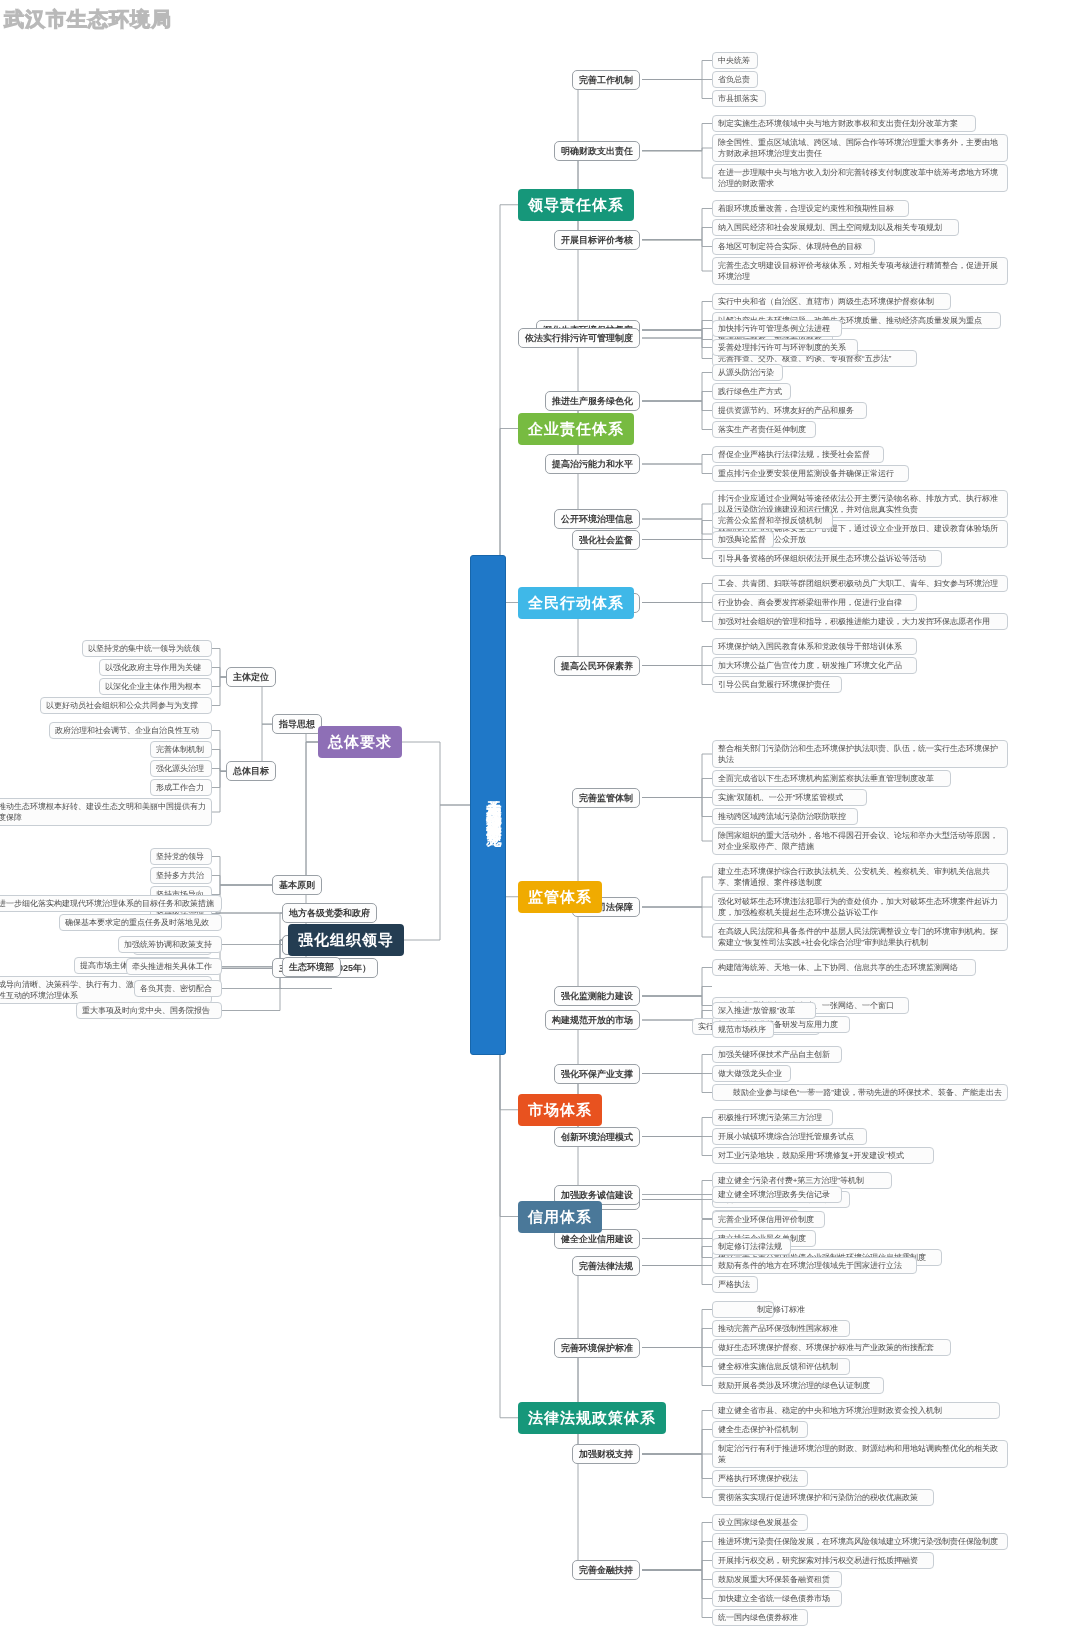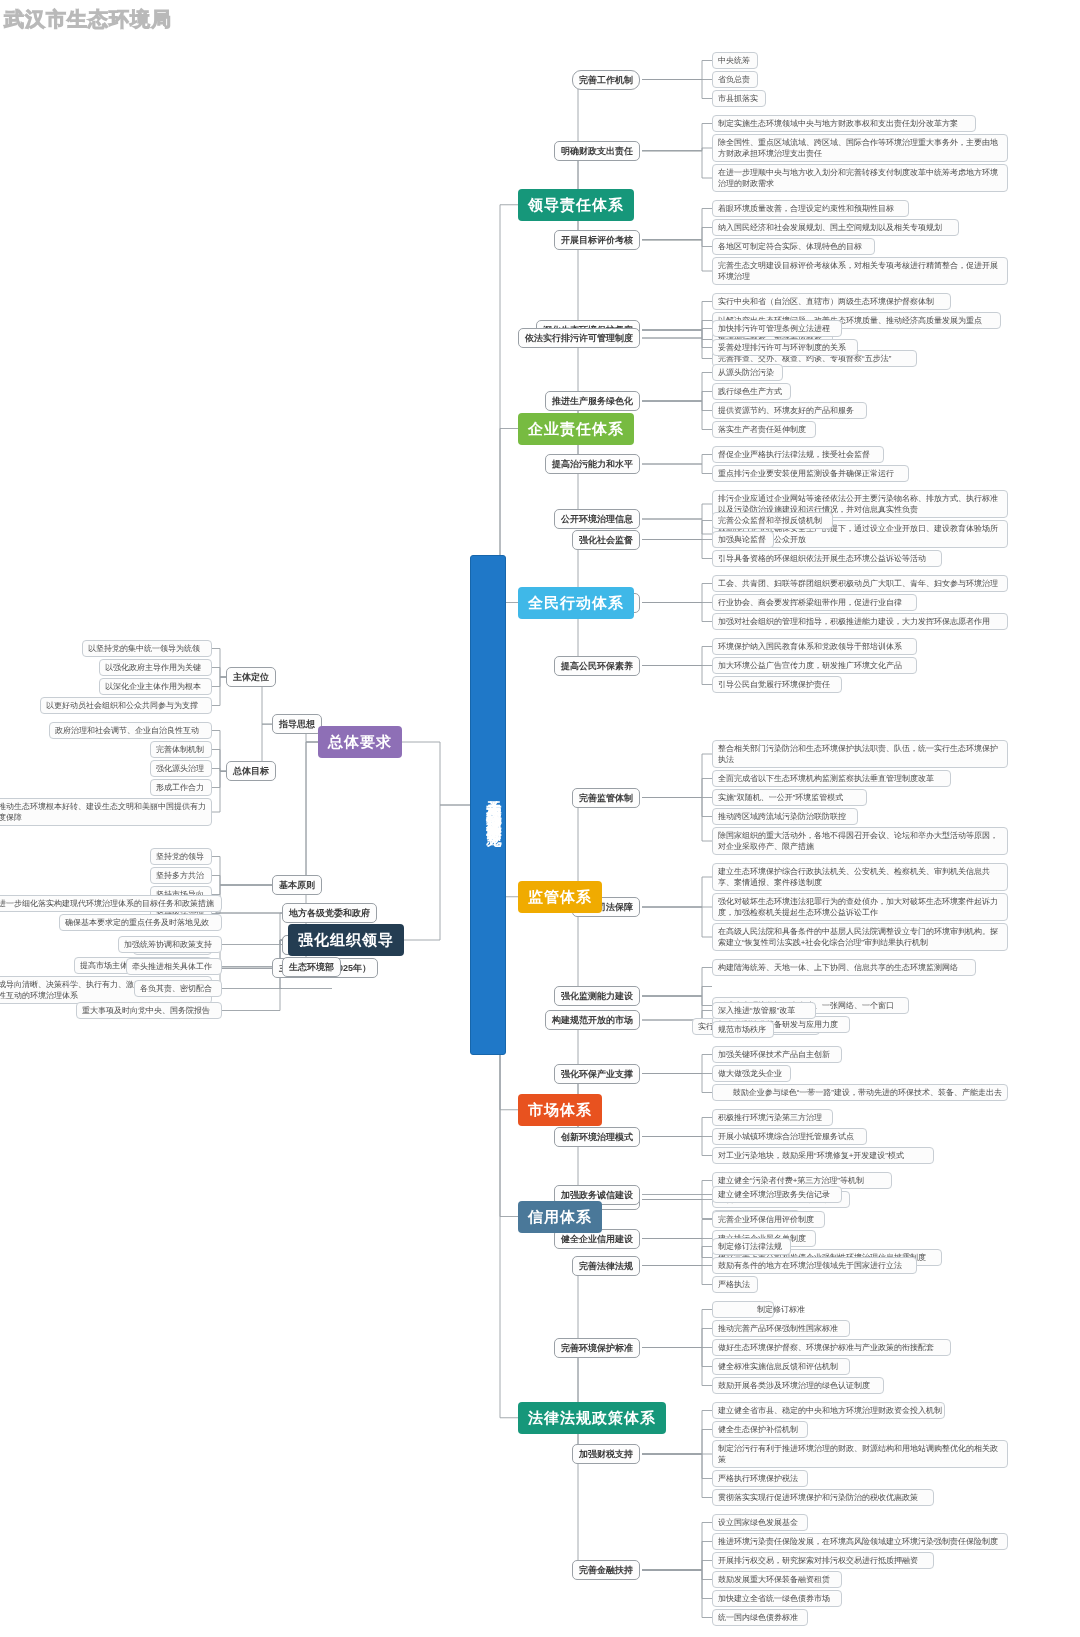--- a/index.html
+++ b/index.html
@@ -227,21 +227,21 @@
       <path d="M 288 940 L 280 940 L 280 944.5 L 359 944.5" fill="none" stroke="#9aa0a6" stroke-width="0.9"></path>
       <path d="M 288 940 L 280 940 L 280 966.5 L 341 966.5" fill="none" stroke="#9aa0a6" stroke-width="0.9"></path>
       <path d="M 288 940 L 280 940 L 280 988.5 L 332 988.5" fill="none" stroke="#9aa0a6" stroke-width="0.9"></path>
       <path d="M 288 940 L 280 940 L 280 1010.5 L 222 1010.5" fill="none" stroke="#9aa0a6" stroke-width="0.9"></path>
       <path d="M 470 805 L 440 805 L 440 940 L 404 940" fill="none" stroke="#9aa0a6" stroke-width="0.9"></path>
     </svg>
 <div class="node root" style="background: rgb(31, 120, 200); height: 500px; left: 470px; top: 555px;">关于构建现代环境治理体系的指导意见</div>
     <div class="node l3 nowrap" style="width: 46px; left: 712px; top: 52px;">中央统筹</div>
     <div class="node l3 nowrap" style="width: 46px; left: 712px; top: 71px;">省负总责</div>
     <div class="node l3 nowrap" style="width: 54px; left: 712px; top: 90px;">市县抓落实</div>
-    <div class="node l2" style="left: 572px; top: 70px; border-radius: 9px;">完善工作机制</div>
+    <div class="node l2" style="left: 572px; top: 70px;">完善工作机制</div>
     <div class="node l3 nowrap" style="width: 264px; left: 712px; top: 115px;">制定实施生态环境领域中央与地方财政事权和支出责任划分改革方案</div>
     <div class="node l3 wrap" style="width: 296px; left: 712px; top: 134px;">除全国性、重点区域流域、跨区域、国际合作等环境治理重大事务外，主要由地方财政承担环境治理支出责任</div>
     <div class="node l3 wrap" style="width: 296px; left: 712px; top: 164px;">在进一步理顺中央与地方收入划分和完善转移支付制度改革中统筹考虑地方环境治理的财政需求</div>
     <div class="node l2" style="left: 554px; top: 141px;">明确财政支出责任</div>
     <div class="node l3 nowrap" style="width: 197px; left: 712px; top: 200px;">着眼环境质量改善，合理设定约束性和预期性目标</div>
     <div class="node l3 nowrap" style="width: 247px; left: 712px; top: 219px;">纳入国民经济和社会发展规划、国土空间规划以及相关专项规划</div>
     <div class="node l3 nowrap" style="width: 163px; left: 712px; top: 238px;">各地区可制定符合实际、体现特色的目标</div>
     <div class="node l3 wrap" style="width: 296px; left: 712px; top: 257px;">完善生态文明建设目标评价考核体系，对相关专项考核进行精简整合，促进开展环境治理</div>
     <div class="node l2" style="left: 554px; top: 230px;">开展目标评价考核</div>
     <div class="node l3 nowrap" style="width: 239px; left: 712px; top: 293px;">实行中央和省（自治区、直辖市）两级生态环境保护督察体制</div>
@@ -320,21 +320,21 @@
     <div class="node l3 nowrap" style="width: 79px; left: 712px; top: 1238px;">制定修订法律法规</div>
     <div class="node l3 nowrap" style="width: 205px; left: 712px; top: 1257px;">鼓励有条件的地方在环境治理领域先于国家进行立法</div>
     <div class="node l3 nowrap" style="width: 46px; left: 712px; top: 1276px;">严格执法</div>
     <div class="node l2" style="left: 572px; top: 1256px;">完善法律法规</div>
     <div class="node l3 nowrap" style="width: 62px; left: 712px; top: 1301px; padding-left: 44px;">制定修订标准</div>
     <div class="node l3 nowrap" style="width: 138px; left: 712px; top: 1320px;">推动完善产品环保强制性国家标准</div>
     <div class="node l3 nowrap" style="width: 239px; left: 712px; top: 1339px;">做好生态环境保护督察、环境保护标准与产业政策的衔接配套</div>
     <div class="node l3 nowrap" style="width: 138px; left: 712px; top: 1358px;">健全标准实施信息反馈和评估机制</div>
     <div class="node l3 nowrap" style="width: 172px; left: 712px; top: 1377px;">鼓励开展各类涉及环境治理的绿色认证制度</div>
     <div class="node l2" style="left: 554px; top: 1338px;">完善环境保护标准</div>
-    <div class="node l3 nowrap" style="width: 233px; left: 712px; top: 1402px;">建立健全省市县、稳定的中央和地方环境治理财政资金投入机制</div>
+    <div class="node l3 nowrap" style="width: 288px; left: 712px; top: 1402px;">建立健全省市县、稳定的中央和地方环境治理财政资金投入机制</div>
     <div class="node l3 nowrap" style="width: 96px; left: 712px; top: 1421px;">健全生态保护补偿机制</div>
     <div class="node l3 wrap" style="width: 296px; left: 712px; top: 1440px;">制定治污行有利于推进环境治理的财政、财源结构和用地站调购整优化的相关政策</div>
     <div class="node l3 nowrap" style="width: 96px; left: 712px; top: 1470px;">严格执行环境保护税法</div>
     <div class="node l3 nowrap" style="width: 222px; left: 712px; top: 1489px;">贯彻落实实现行促进环境保护和污染防治的税收优惠政策</div>
     <div class="node l2" style="left: 572px; top: 1444px;">加强财税支持</div>
     <div class="node l3 nowrap" style="width: 96px; left: 712px; top: 1514px;">设立国家绿色发展基金</div>
     <div class="node l3 wrap" style="width: 296px; left: 712px; top: 1533px;">推进环境污染责任保险发展，在环境高风险领域建立环境污染强制责任保险制度</div>
     <div class="node l3 nowrap" style="width: 222px; left: 712px; top: 1552px;">开展排污权交易，研究探索对排污权交易进行抵质押融资</div>
     <div class="node l3 nowrap" style="width: 130px; left: 712px; top: 1571px;">鼓励发展重大环保装备融资租赁</div>
     <div class="node l3 nowrap" style="width: 130px; left: 712px; top: 1590px;">加快建立全省统一绿色债券市场</div>

